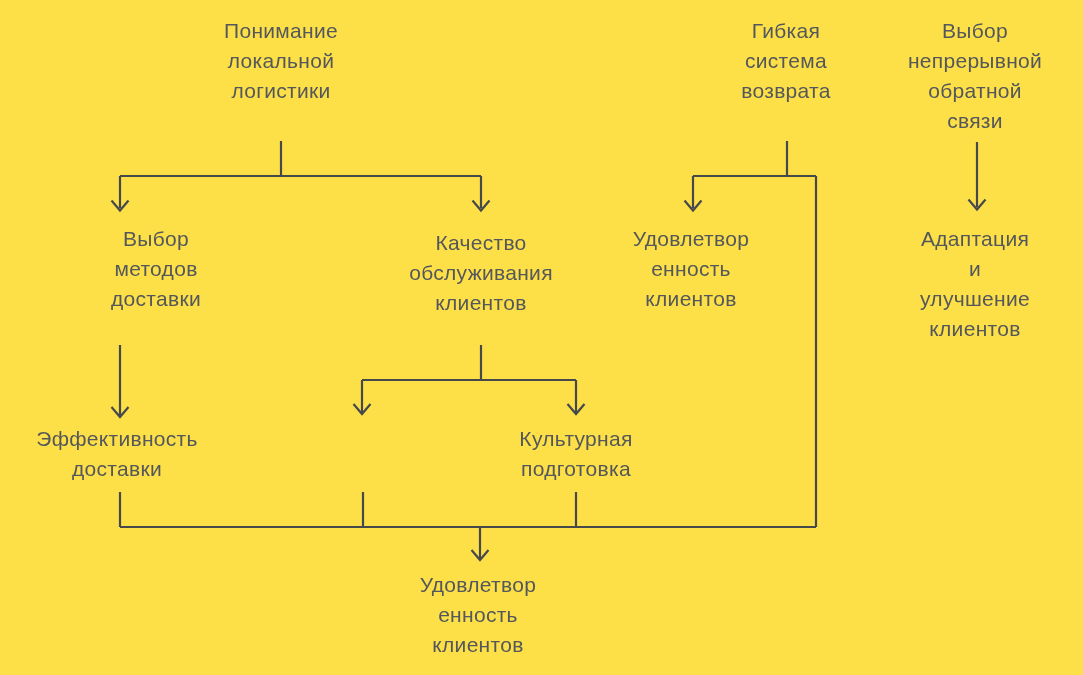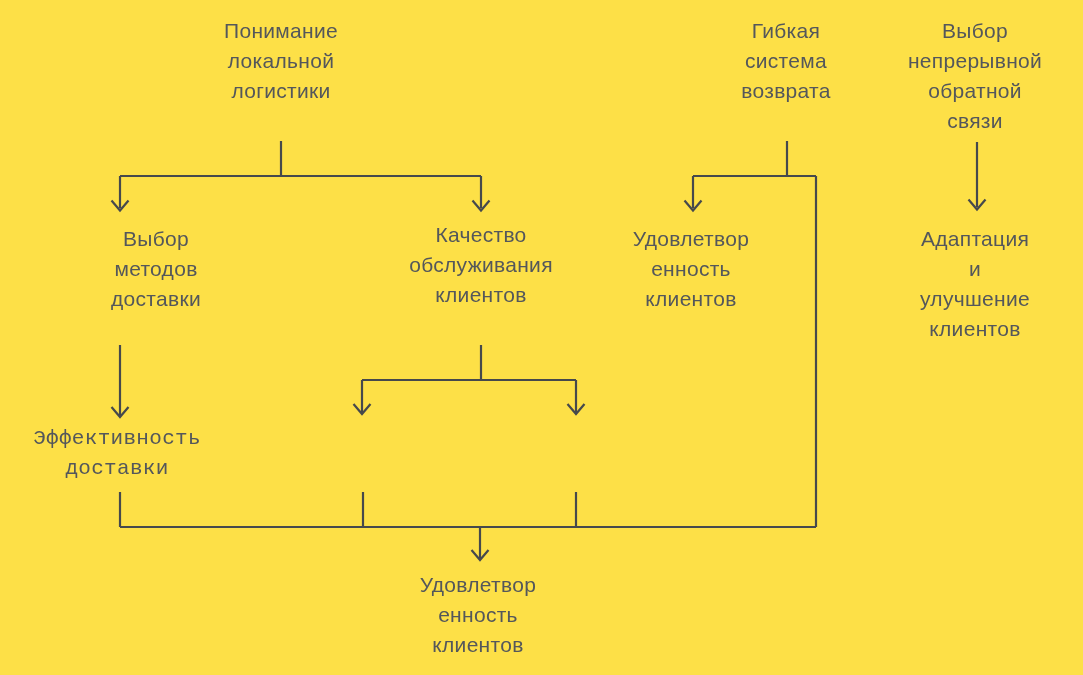--- a/index.html
+++ b/index.html
@@ -100,35 +100,37 @@
 
   <div class="node" style="left:975px; top:16px;">Выбор
 непрерывной
 обратной
 связи</div>
 
   <div class="node" style="left:120px; top:224px;margin-left:36px;">Выбор
 методов
 доставки</div>
 
-  <div class="node" style="left:481px; top:220px;">Качество
+  <div class="node" style="left:481px; top:228px;">Качество
 обслуживания
 клиентов</div>
 
   <div class="node" style="left:691px; top:224px;">Удовлетвор
 енность
 клиентов</div>
 
   <div class="node" style="left:975px; top:224px;">Адаптация
 и
 улучшение
 клиентов</div>
 
-  <div class="node" style="left:117px; top:424px;font-family:Liberation Mono, monospace;">Эффективность
+  <div class="node" style="left:117px; top:424px;">Эффективность
 доставки</div>
 
 
+  <div class="node" style="left:576px; top:424px;">Культурная
+подготовка</div>
 
   <div class="node" style="left:478px; top:570px;">Удовлетвор
 енность
 клиентов</div>
 
 </div>
 
 </body></html>

